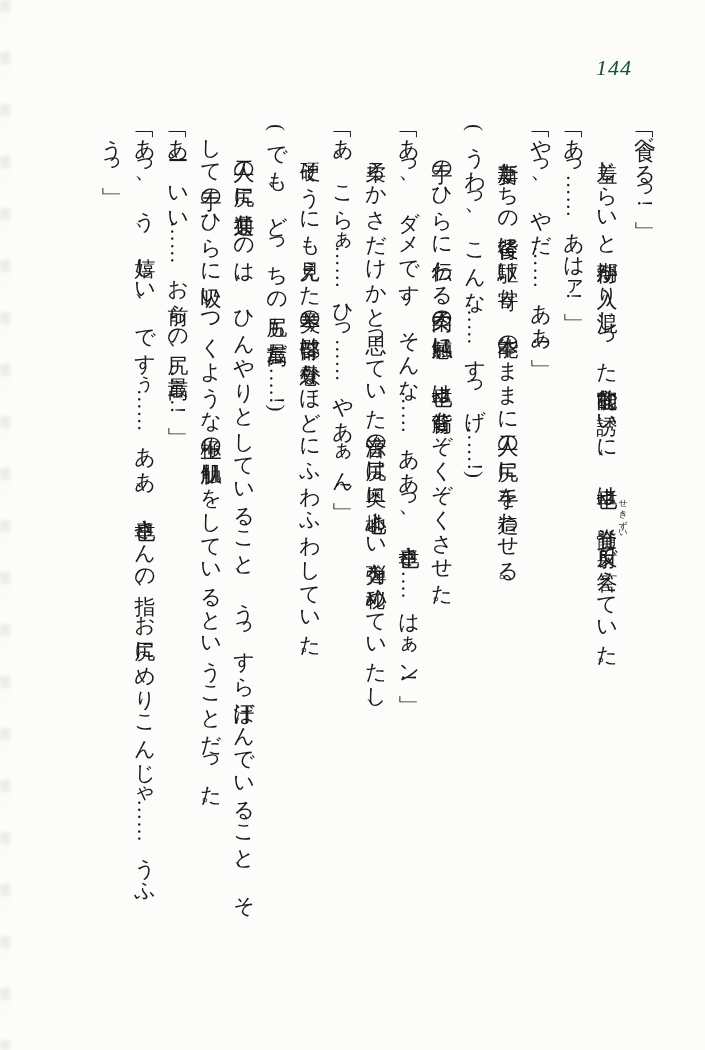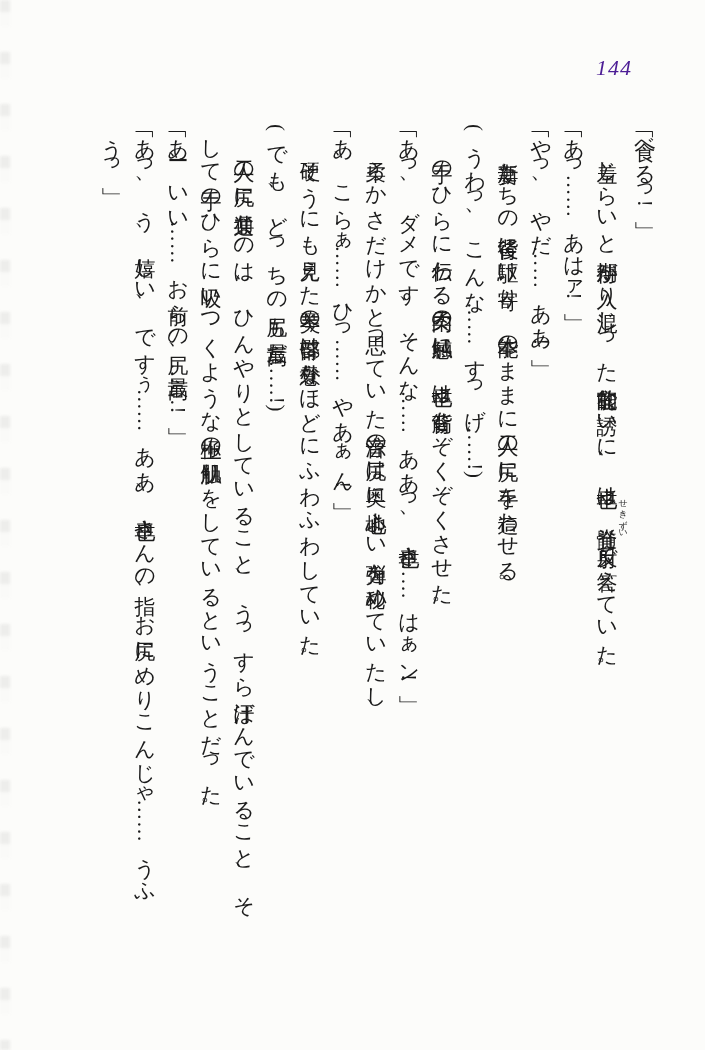--- a/index.html
+++ b/index.html
@@ -34,21 +34,21 @@
     );
     filter: blur(1.5px);
   }
   .page-number {
     position: absolute;
     top: 55px;
     left: 596px;
     font-style: italic;
     font-size: 22px;
     letter-spacing: 1px;
-    color: #4c1d95;
+    color: #14532d;
   }
   .text-block {
     position: absolute;
     top: 124px;
     right: 44px;
     height: 832px;
     writing-mode: vertical-rl;
     color: #1b1b1b;
   }
   .text-column {

